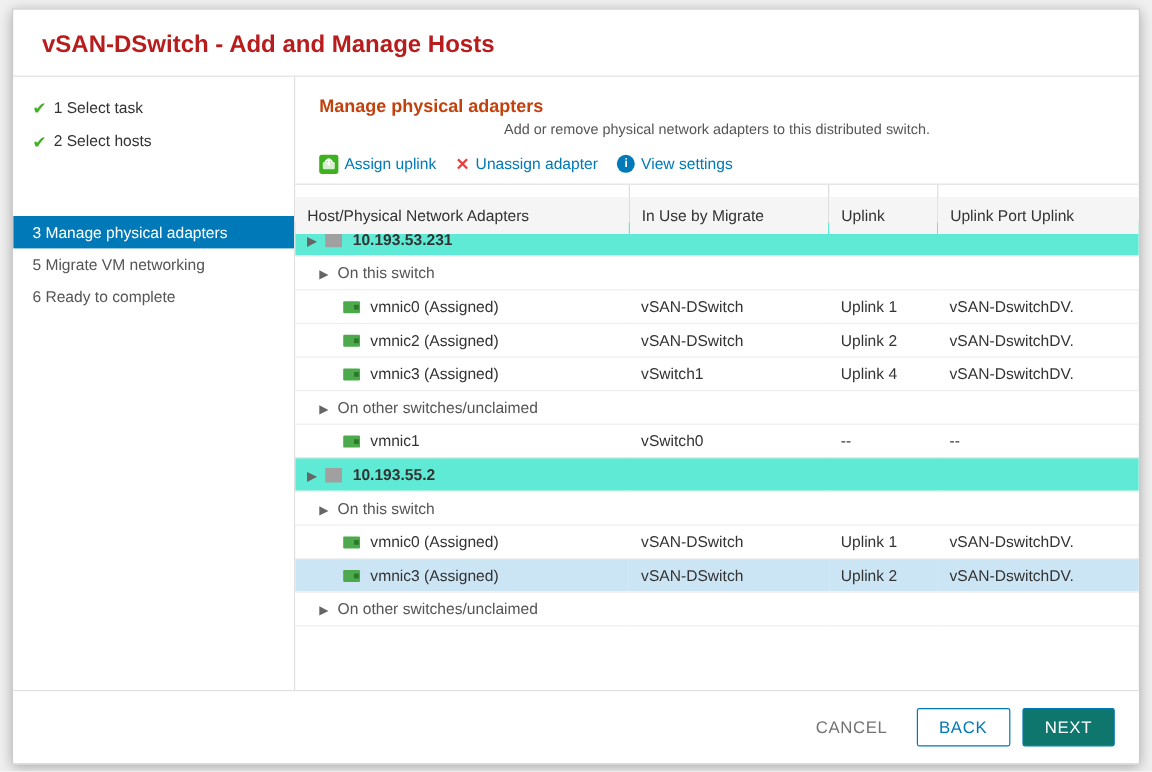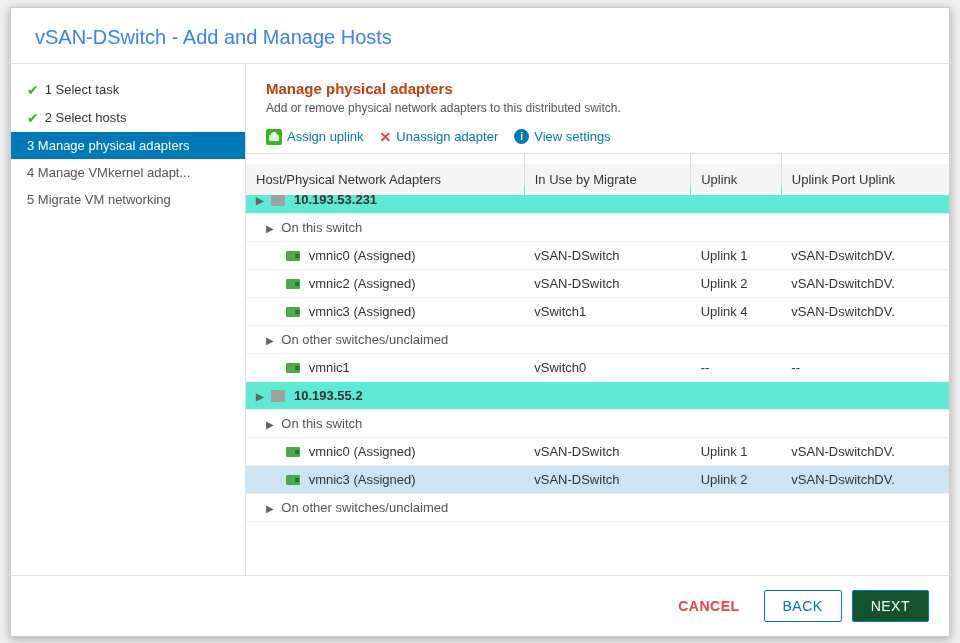--- a/index.html
+++ b/index.html
@@ -19,22 +19,22 @@
       height: 630px;
       background: #fff;
       border: 1px solid #ccc;
       box-shadow: 0 2px 10px rgba(0,0,0,0.3);
       display: flex;
       flex-direction: column;
     }
     .dialog-title {
       padding: 18px 24px 14px;
       font-size: 20px;
-      font-weight: normal;
-      color: #3b82f6;
+      font-weight: bold;
+      color: #b91c1c;
       border-bottom: 1px solid #e0e0e0;
     }
     .dialog-body {
       display: flex;
       flex: 1;
       overflow: hidden;
     }
     .sidebar {
       width: 235px;
       border-right: 1px solid #e0e0e0;
@@ -47,20 +47,21 @@
       font-size: 13px;
       color: #555;
       display: flex;
       align-items: center;
       gap: 6px;
       cursor: default;
     }
     .sidebar-item.active {
       background: #0079b8;
       color: #fff;
+      margin-top: 48px;
     }
     .sidebar-item.done {
       color: #333;
     }
     .sidebar-item .check-icon {
       color: #3db11f;
       font-size: 14px;
       flex-shrink: 0;
     }
     .main-content {
@@ -75,20 +76,21 @@
     }
     .section-title {
       font-size: 15px;
       font-weight: bold;
       color: #c2410c;
       margin-bottom: 4px;
     }
     .section-desc {
       font-size: 12px;
       color: #555;
+      text-align: center;
     }
     .toolbar {
       padding: 6px 20px 8px;
       display: flex;
       gap: 16px;
       align-items: center;
       border-bottom: 1px solid #e0e0e0;
     }
     .toolbar-btn {
       display: flex;
@@ -221,40 +223,40 @@
       justify-content: flex-end;
       align-items: center;
       gap: 10px;
       padding: 14px 20px;
       border-top: 1px solid #e0e0e0;
       background: #fff;
     }
     .btn-cancel {
       background: none;
       border: none;
-      color: #ef4444;
+      color: #737373;
       font-size: 14px;
       cursor: pointer;
       padding: 6px 14px;
-      font-weight: bold;
+      font-weight: normal;
       letter-spacing: 0.5px;
     }
     .btn-back {
       background: #fff;
       border: 1px solid #0079b8;
       color: #0079b8;
       font-size: 14px;
       cursor: pointer;
       padding: 7px 18px;
       border-radius: 2px;
       font-weight: normal;
       letter-spacing: 0.5px;
     }
     .btn-next {
-      background: #14532d;
+      background: #0f766e;
       border: 1px solid #0079b8;
       color: #fff;
       font-size: 14px;
       cursor: pointer;
       padding: 7px 18px;
       border-radius: 2px;
       font-weight: normal;
       letter-spacing: 0.5px;
     }
   </style>
@@ -275,28 +277,28 @@
 
       <div class="sidebar-item done">
         <span class="check-icon">✔</span>
         <span>2 Select hosts</span>
       </div>
 
       <div class="sidebar-item active">
         <span>3 Manage physical adapters</span>
       </div>
 
-      <div class="sidebar-item">
-        <span>4 Manage VMkernel adapt...</span>
-      </div>
 
       <div class="sidebar-item">
         <span>5 Migrate VM networking</span>
       </div>
 
+      <div class="sidebar-item">
+        <span>6 Ready to complete</span>
+      </div>
     </div>
 
     <div class="main-content">
       <div class="section-header">
         <div class="section-title">Manage physical adapters</div>
         <div class="section-desc">Add or remove physical network adapters to this distributed switch.</div>
       </div>
 
       <div class="toolbar">
         <button class="toolbar-btn">

